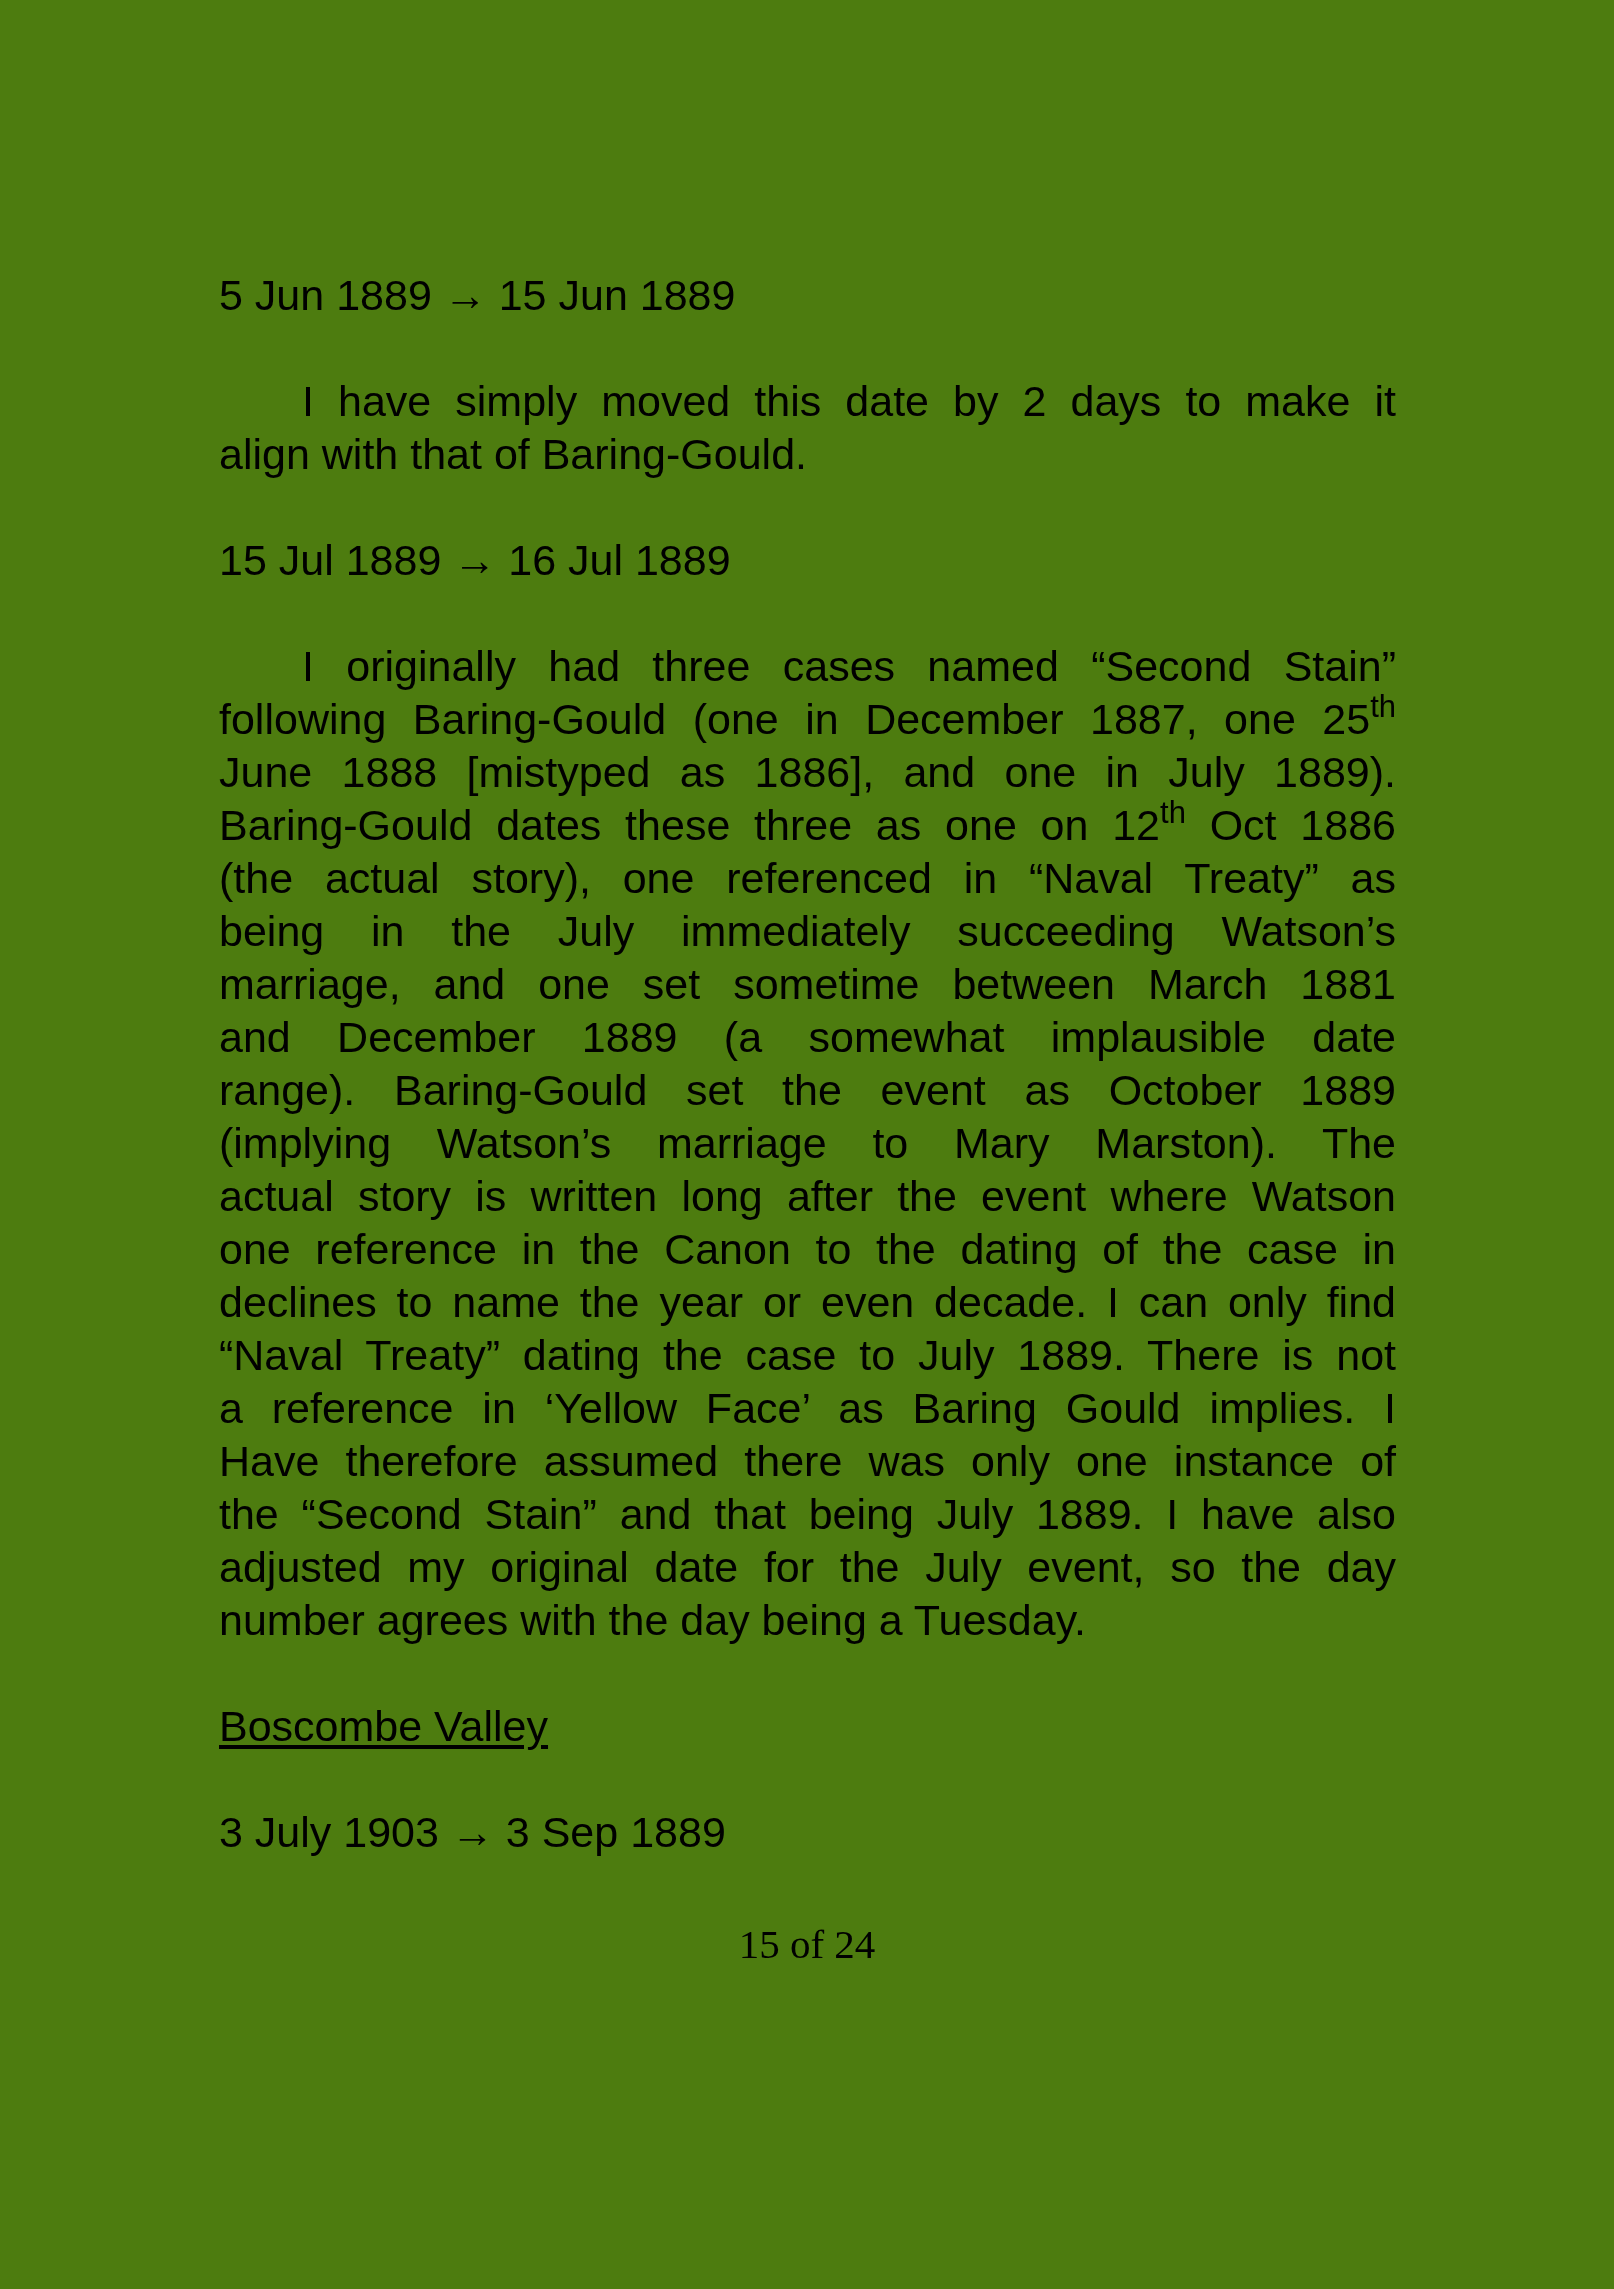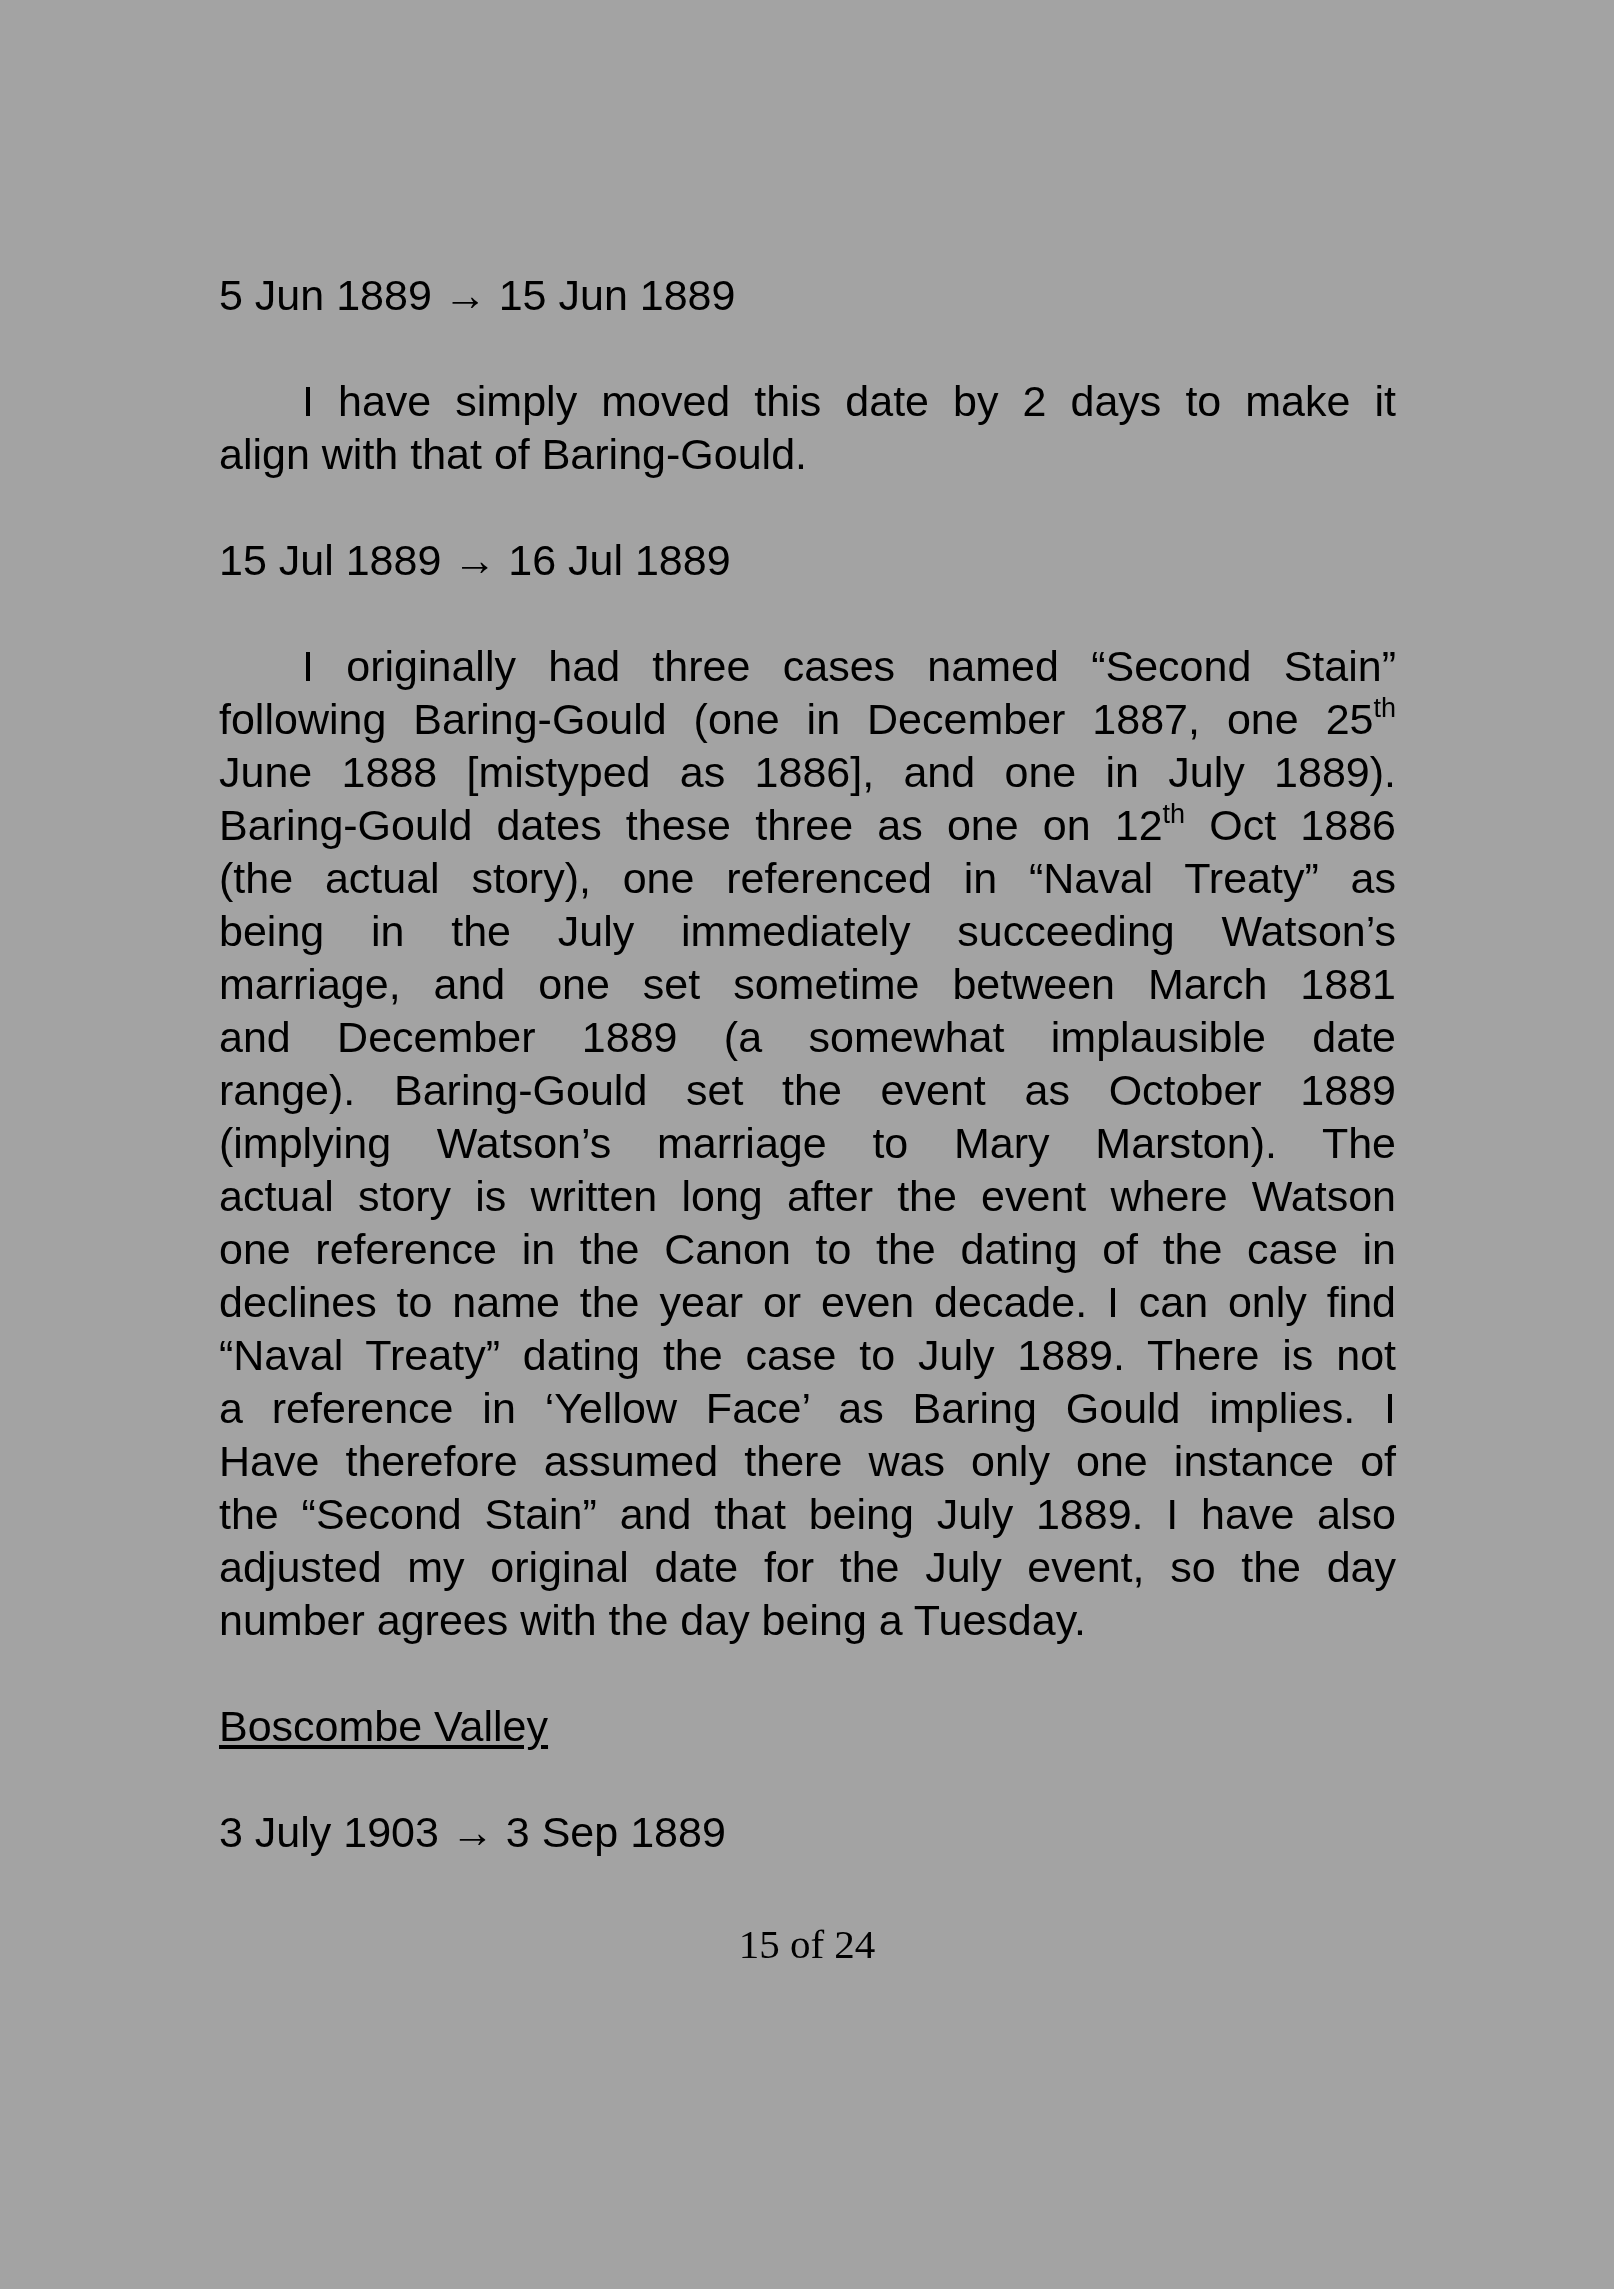--- a/index.html
+++ b/index.html
@@ -4,21 +4,21 @@
 <style>
   html, body {
     margin: 0;
     padding: 0;
     background: #e8e8e8;
   }
   .page {
     position: relative;
     width: 1614px;
     height: 2290px;
-    background: #a3a3a3;
+    background: #4d7c0f;
     color: #000000;
     font-family: "Liberation Sans", sans-serif;
     font-size: 43px;
     line-height: 53px;
     overflow: hidden;
   }
   .content {
     position: absolute;
     left: 219px;
     top: 269px;
@@ -36,21 +36,21 @@
     text-align: justify;
     text-align-last: justify;
   }
   .pline.first {
     text-indent: 83px;
   }
   .pline.last {
     text-align-last: left;
   }
   .sup {
-    font-size: 27px;
+    font-size: 31px;
     line-height: 0;
     vertical-align: 17.5px;
     margin-top: 12px;
   }
   .footer {
     position: absolute;
     top: 1918px;
     left: 0;
     width: 1614px;
     text-align: center;

